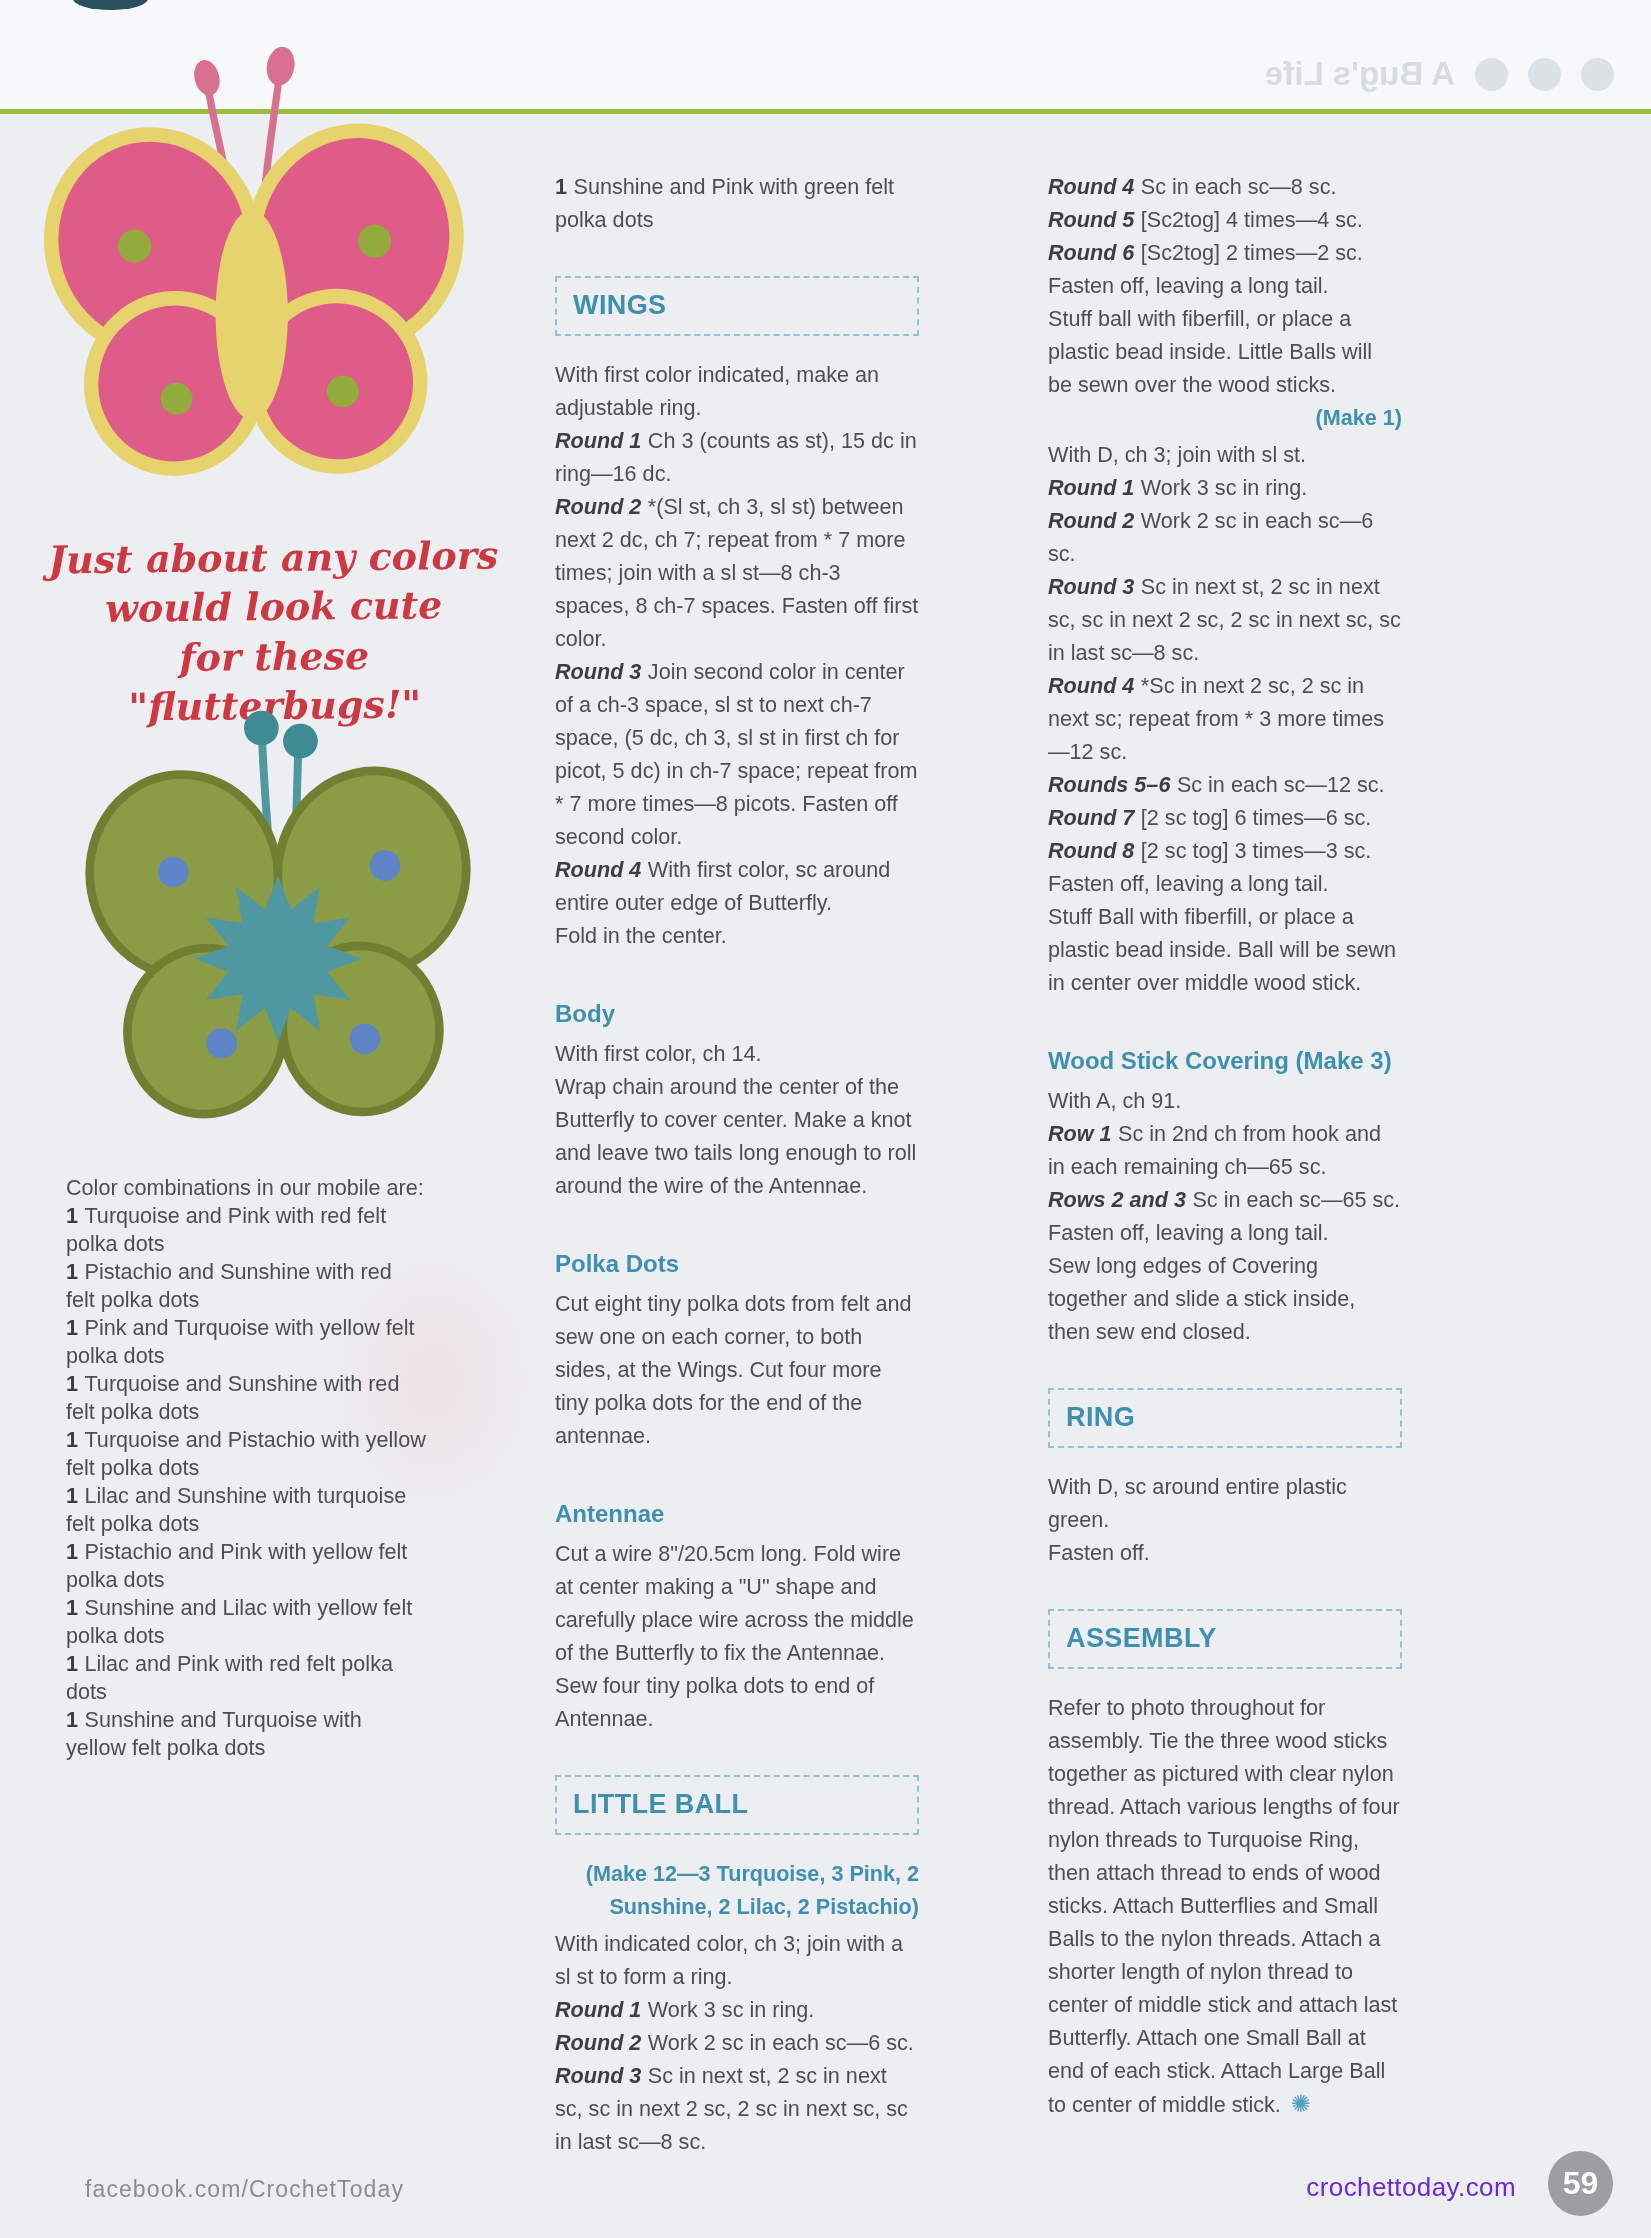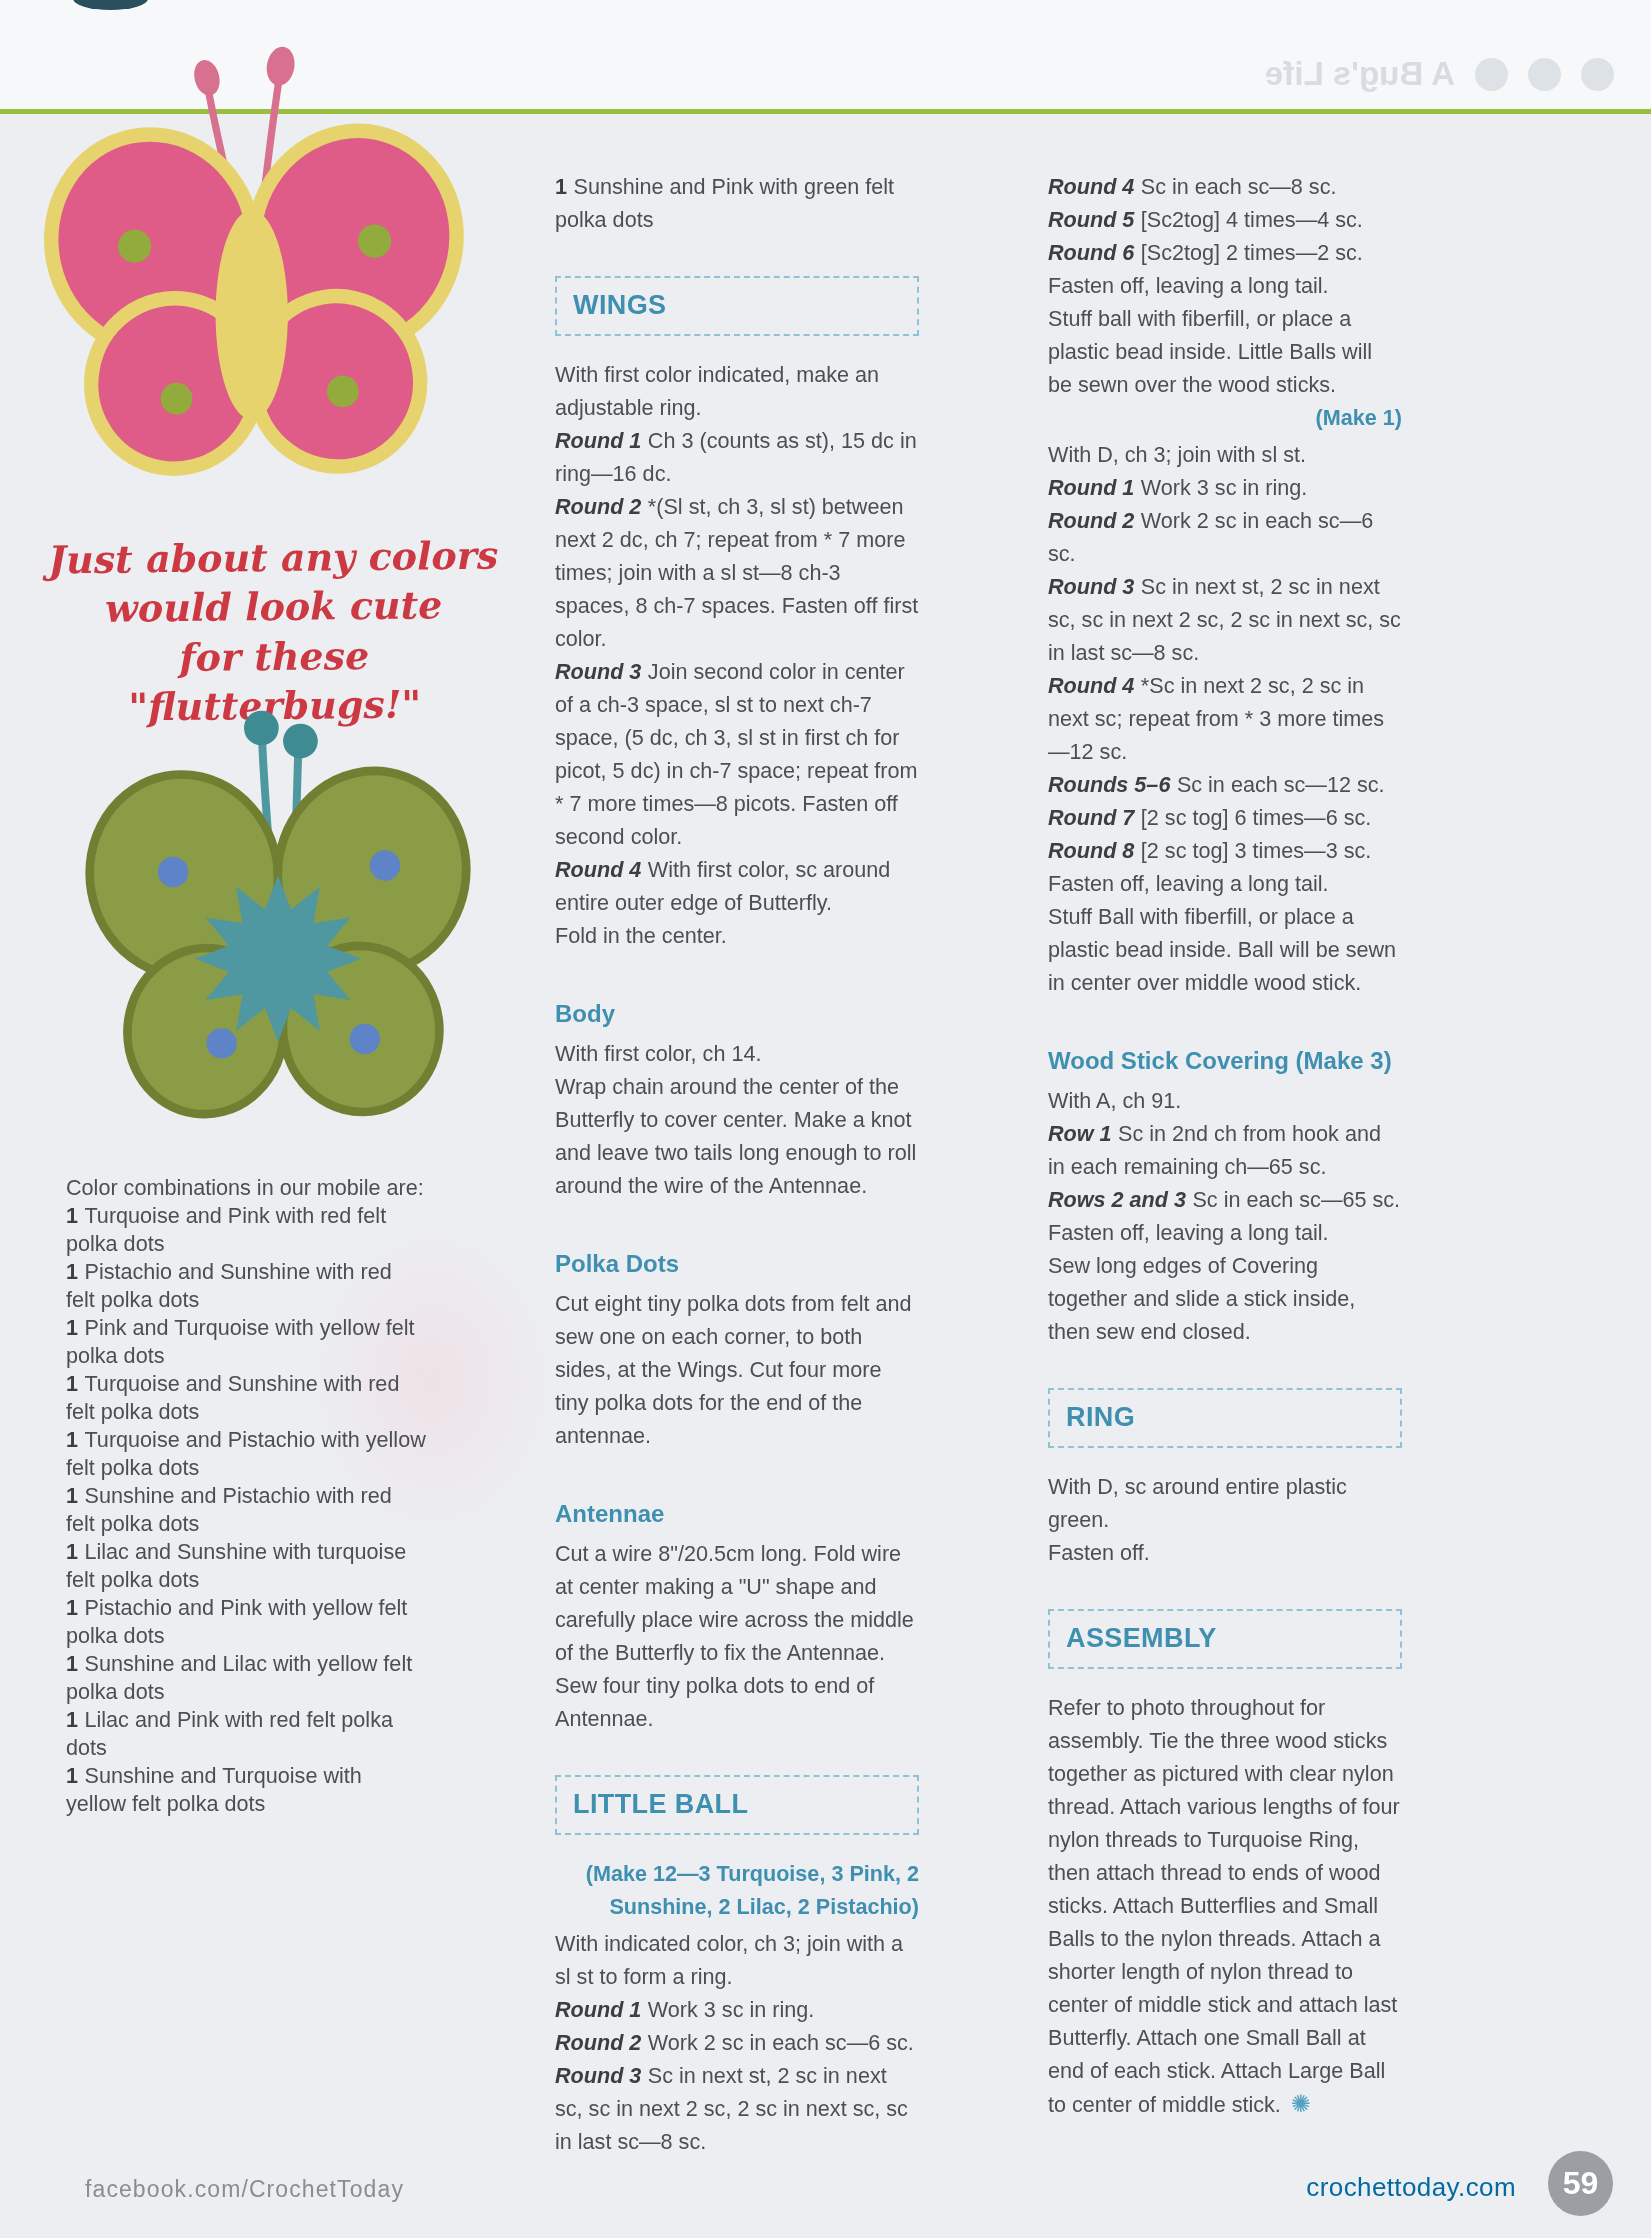--- a/index.html
+++ b/index.html
@@ -36,21 +36,21 @@
   .qty{margin-right:.30em;}
 
   .subhead{color:#3e8fb0;font-weight:700;font-size:24px;margin:45px 0 7.2px;}
   .boxhead{border:2.2px dashed #8fc2d6;margin:40px 0 21.6px;padding:10.8px 16px 12.2px;
            color:#3e8fb0;font-weight:700;font-size:27px;letter-spacing:0.4px;}
   .col-mid > :first-child ~ .boxhead.first, .boxhead.tight{margin-top:36px;}
   .subtitle{color:#3e8fb0;font-weight:700;margin:0 0 4.3px;text-align:right;}
   .endmark{color:#53a0c4;margin-left:10px;font-size:24px;}
 
   .footer-left{position:absolute;left:85px;top:2176px;font-size:23px;color:#8a8d90;letter-spacing:1.1px;}
-  .footer-right{position:absolute;right:135px;top:2172px;font-size:26px;color:#0369a1;letter-spacing:0.4px;}
+  .footer-right{position:absolute;right:135px;top:2172px;font-size:26px;color:#6d28d9;letter-spacing:0.4px;}
   .page-badge{position:absolute;left:1548px;top:2151px;width:65px;height:65px;border-radius:50%;
               background:#9b9ea2;color:#ffffff;font-weight:700;font-size:32px;
               display:flex;align-items:center;justify-content:center;}
 </style>
 </head>
 <body>
 
 <div id="page">
 
   <div class="top-band"></div>
@@ -125,21 +125,20 @@
 
 
   <p class="combo"><b class="qty">1</b><span>Pistachio and Sunshine with red felt polka dots</span></p>
 
   <p class="combo"><b class="qty">1</b><span>Pink and Turquoise with yellow felt polka dots</span></p>
 
   <p class="combo"><b class="qty">1</b><span>Turquoise and Sunshine with red felt polka dots</span></p>
 
   <p class="combo"><b class="qty">1</b><span>Turquoise and Pistachio with yellow felt polka dots</span></p>
 
-  <p class="combo"><b class="qty">1</b><span>Sunshine and Pistachio with red felt polka dots</span></p>
 
   <p class="combo"><b class="qty">1</b><span>Lilac and Sunshine with turquoise felt polka dots</span></p>
 
   <p class="combo"><b class="qty">1</b><span>Pistachio and Pink with yellow felt polka dots</span></p>
 
   <p class="combo"><b class="qty">1</b><span>Sunshine and Lilac with yellow felt polka dots</span></p>
 
   <p class="combo"><b class="qty">1</b><span>Lilac and Pink with red felt polka dots</span></p>
 
   <p class="combo"><b class="qty">1</b><span>Sunshine and Turquoise with yellow felt polka dots</span></p>

